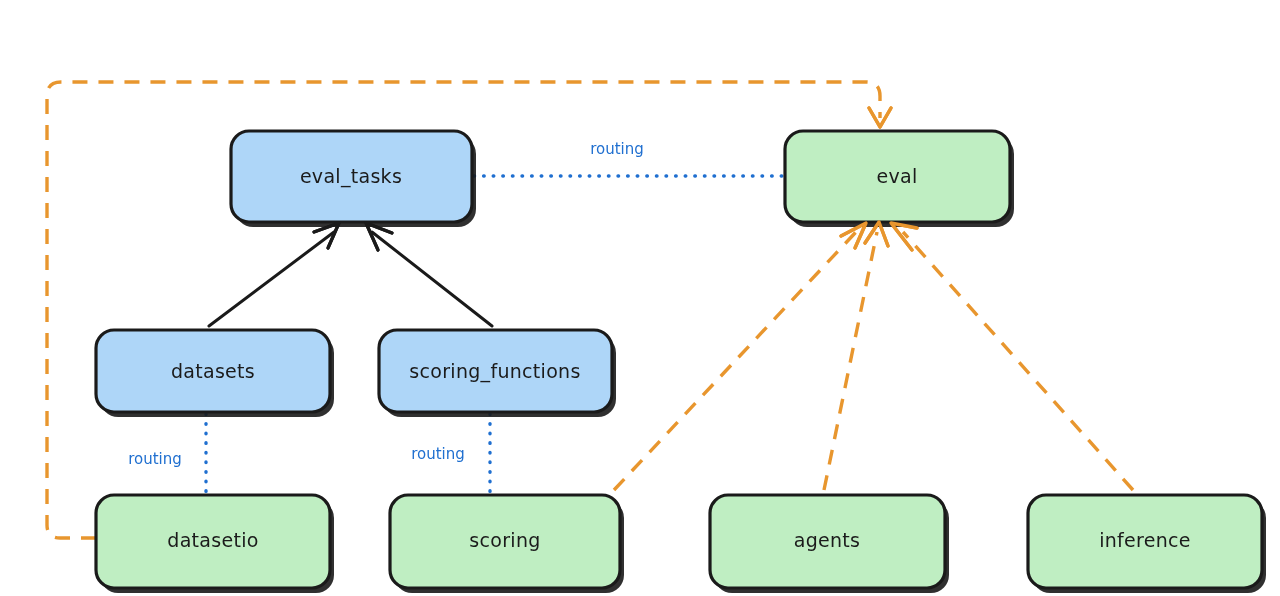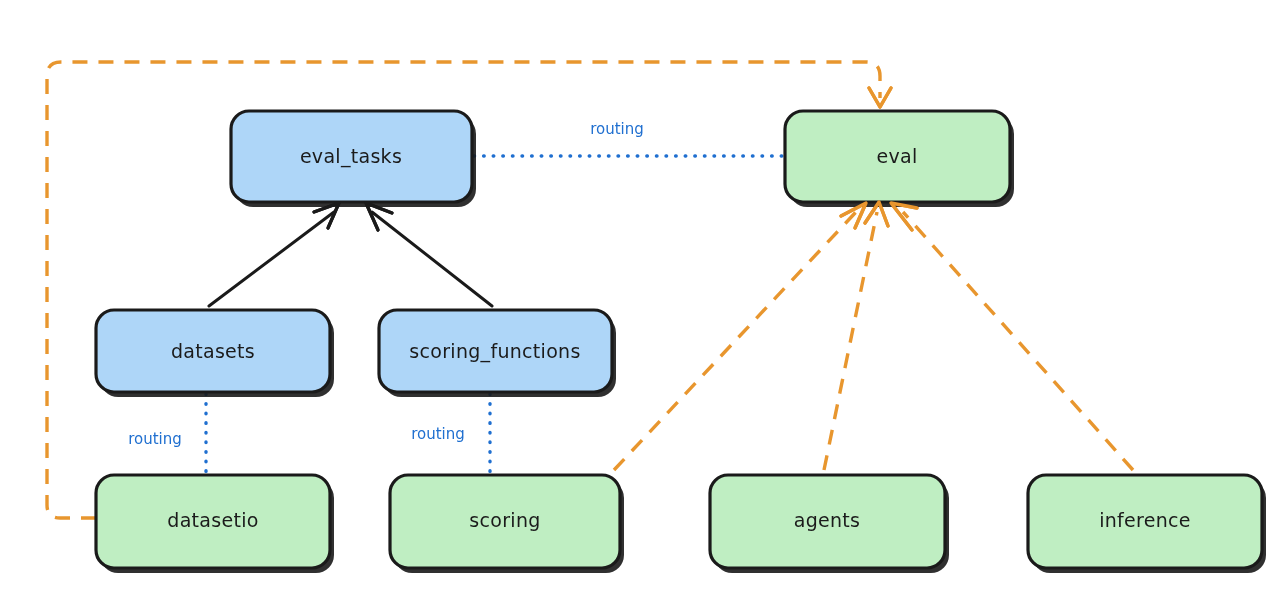--- a/index.html
+++ b/index.html
@@ -11,20 +11,21 @@
     width: 1280px;
     height: 596px;
     font-family: "DejaVu Sans", sans-serif;
     overflow: hidden;
   }
   #diagram-root {
     position: relative;
     width: 1280px;
     height: 444px;
     background: #ffffff;
+    margin-top: 20px;
   }
   svg.diagram {
     display: block;
     width: 1280px;
     height: 596px;
   }
   .node-label {
     font-family: "DejaVu Sans", sans-serif;
     font-size: 19px;
     fill: #1b1b1b;

